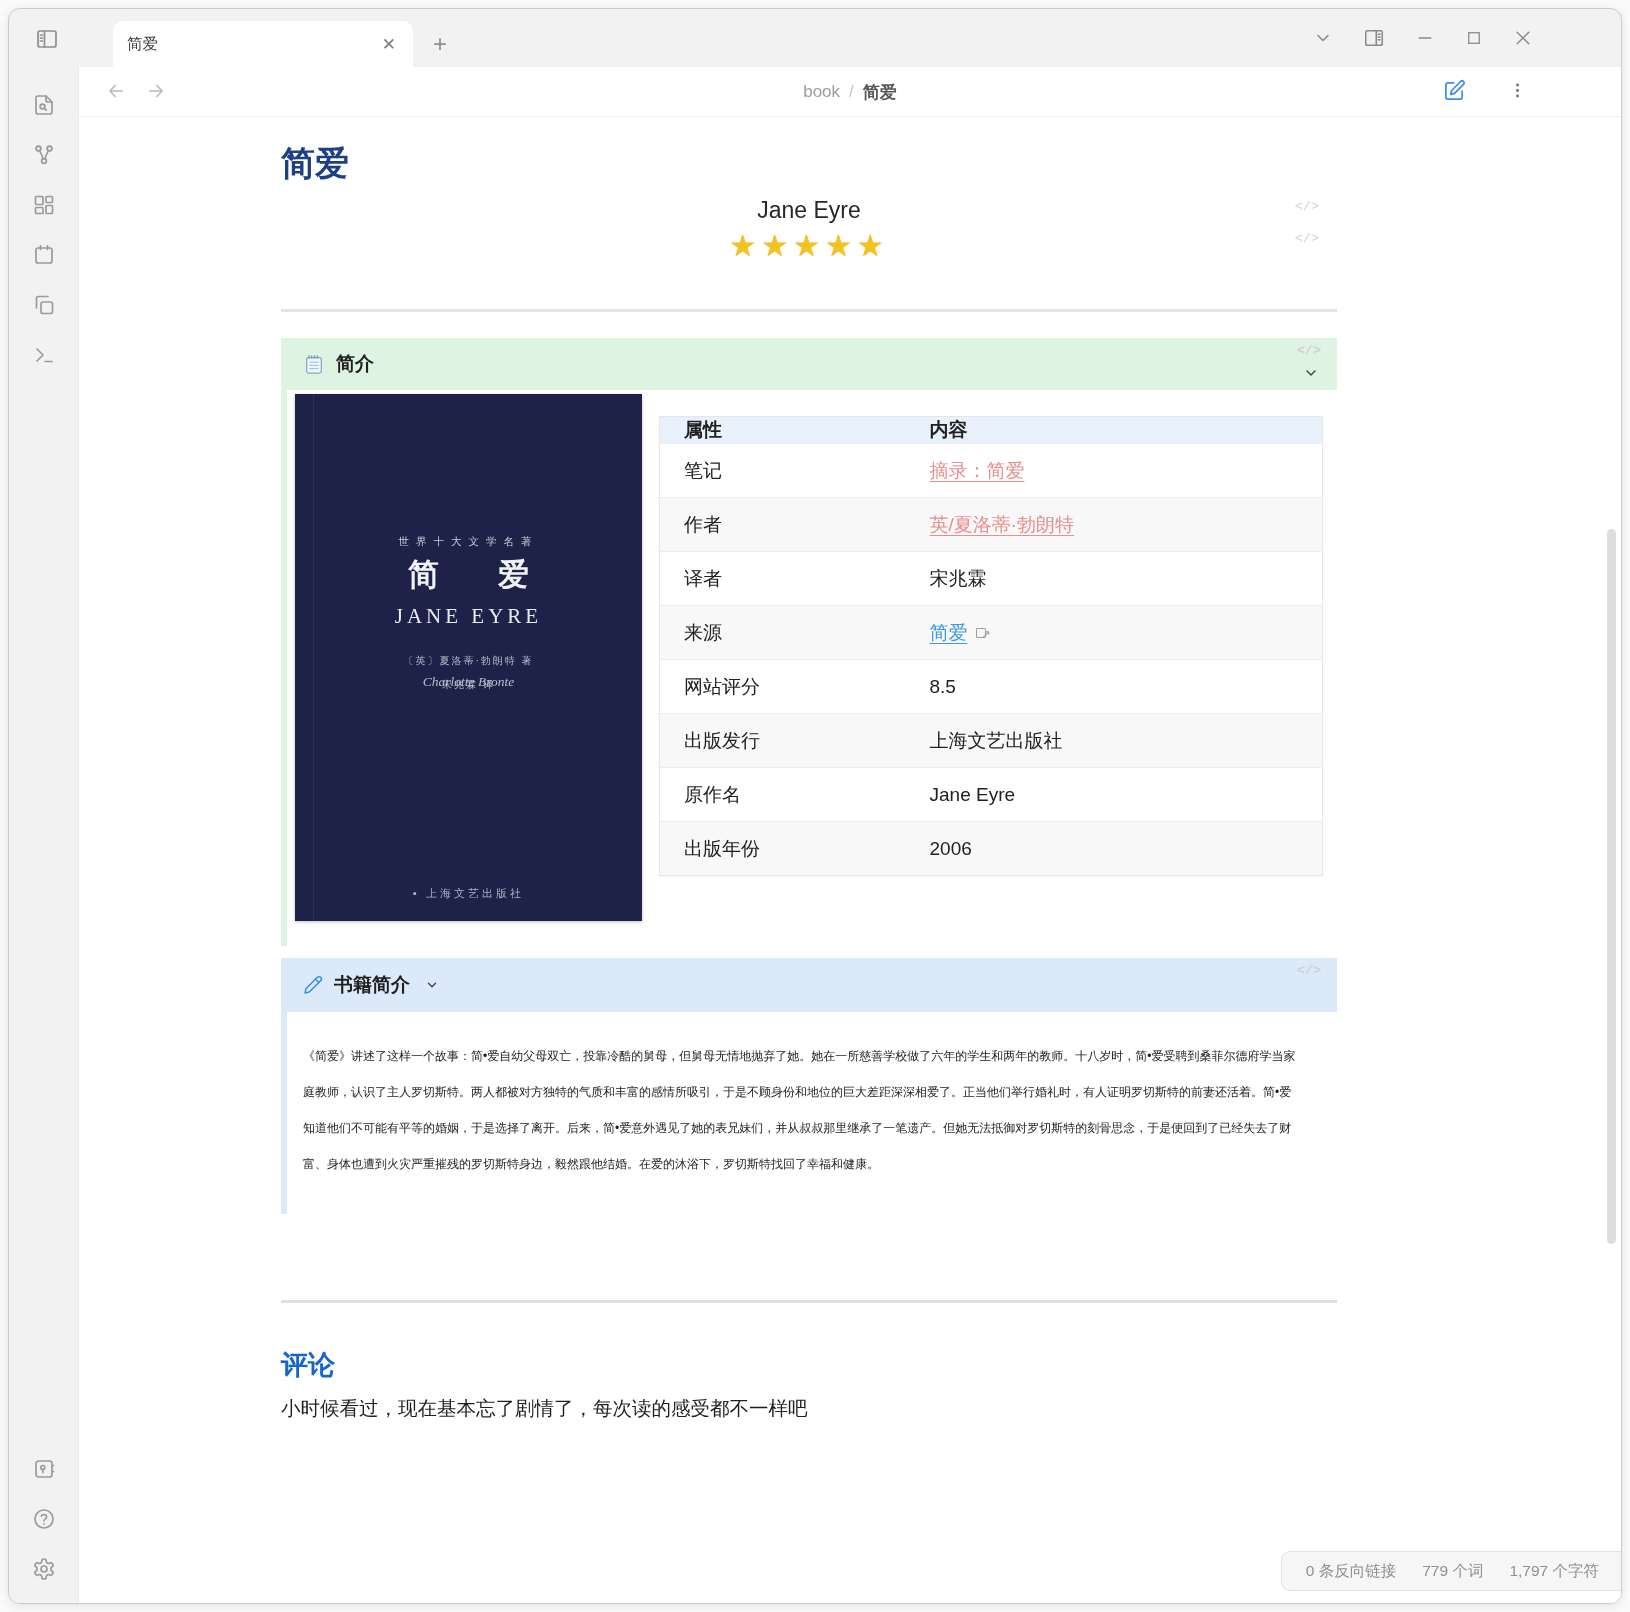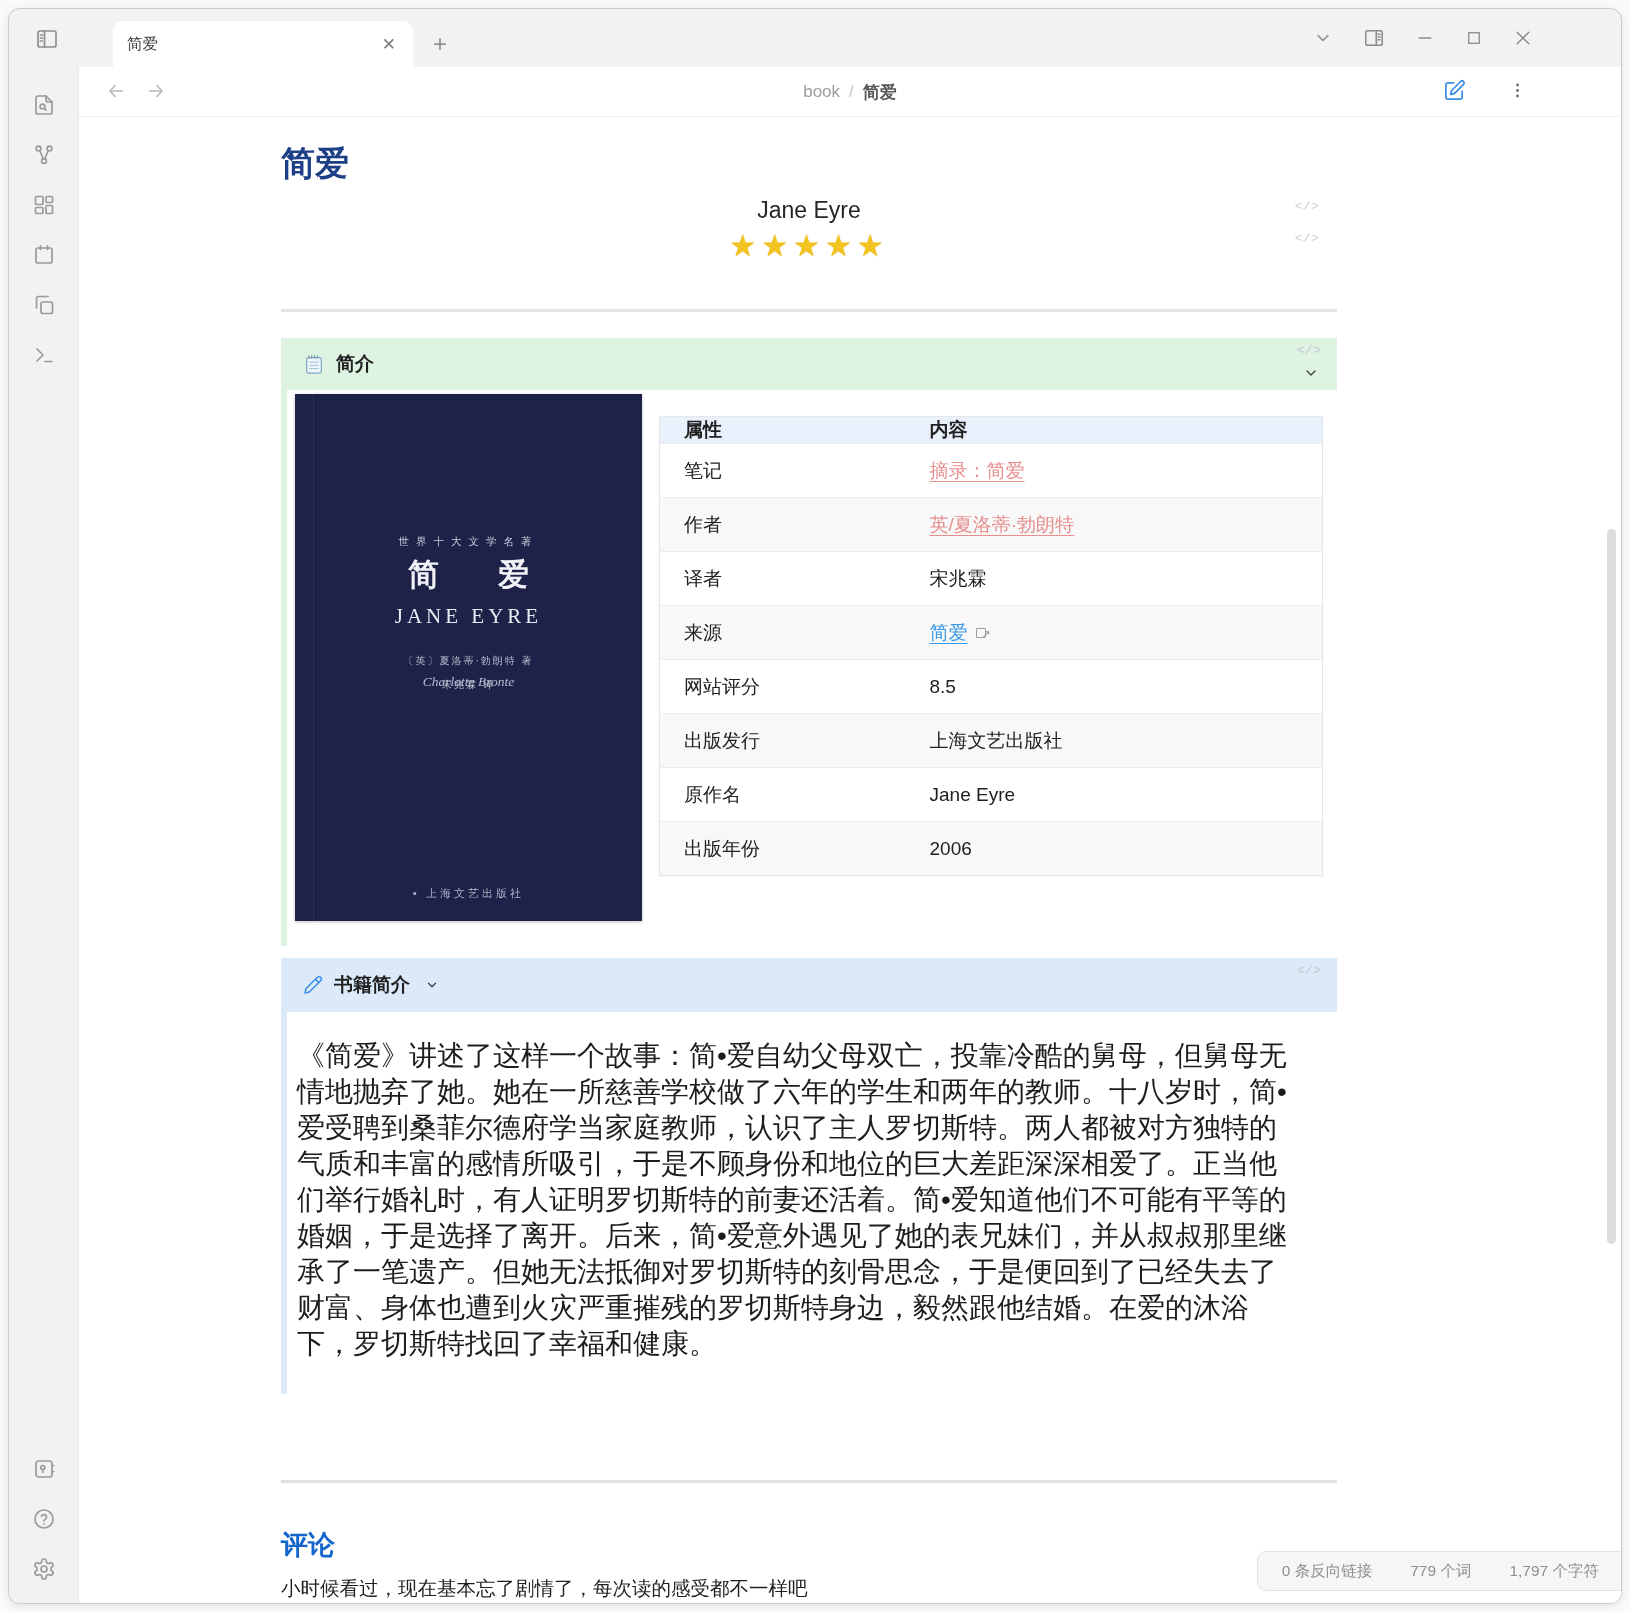--- a/index.html
+++ b/index.html
@@ -81,29 +81,29 @@
   table.infobox td { padding:13px 24px; line-height:27px; border-top:1px solid #ececec; }
   table.infobox td:first-child, table.infobox th:first-child { width:246px; }
   table.infobox tbody tr:nth-child(even) { background:#f8f8f8; }
   a.lnk-int { color:var(--link-int,#e78f8f); text-decoration:underline; text-underline-offset:4px; cursor:pointer; }
   a.lnk-ext { color:var(--link-ext,#3c9ae8); text-decoration:underline; text-underline-offset:4px; cursor:pointer; }
   .ext-icon { display:inline-block; position:relative; width:10px; height:10px; border:1.6px solid #9d9d9d;
               border-radius:1px; margin-left:8px; vertical-align:1px; }
   .ext-icon::before { content:"\2197"; position:absolute; top:-8px; right:-6px; font-size:11px;
                       color:#9d9d9d; background:inherit; }
 
-  .co-blue .callout-body { border-left:6px solid var(--blue-co,#dbe9f8); padding:26px 38px 32px 10px;
-                           font-size:28px; line-height:36px; color:#1d1d1d; }
+  .co-blue .callout-body { border-left:6px solid var(--blue-co,#dbe9f8); padding:26px 38px 32px 16px;
+                           font-size:12px; line-height:36px; color:#1d1d1d; }
 
   h2.comments-title { margin-top:44px; font-size:27px; line-height:36px; font-weight:700; color:var(--h2,#1566cc); }
   .comment-text { margin-top:12px; font-size:19.5px; line-height:30px; color:#1f1f1f;font-family:Liberation Mono, monospace; }
 
   
   .statusbar { position:absolute; right:0; bottom:12px; height:40px; display:flex; align-items:center;
-               gap:38px; padding:0 22px 0 24px; background:#f6f6f7; border:1px solid #e3e3e3; border-right:none;
+               gap:26px; padding:0 22px 0 24px; background:#f6f6f7; border:1px solid #e3e3e3; border-right:none;
                border-radius:9px 0 0 9px; font-size:15.5px; color:#8f8f8f; }
   .scroll-thumb { position:absolute; right:5px; top:520px; width:9px; height:715px;
                   background:#dddddd; border-radius:5px; cursor:pointer; }
 
   svg { display:block; }
 </style>
 </head>
 <body>
 
 <div class="window">

